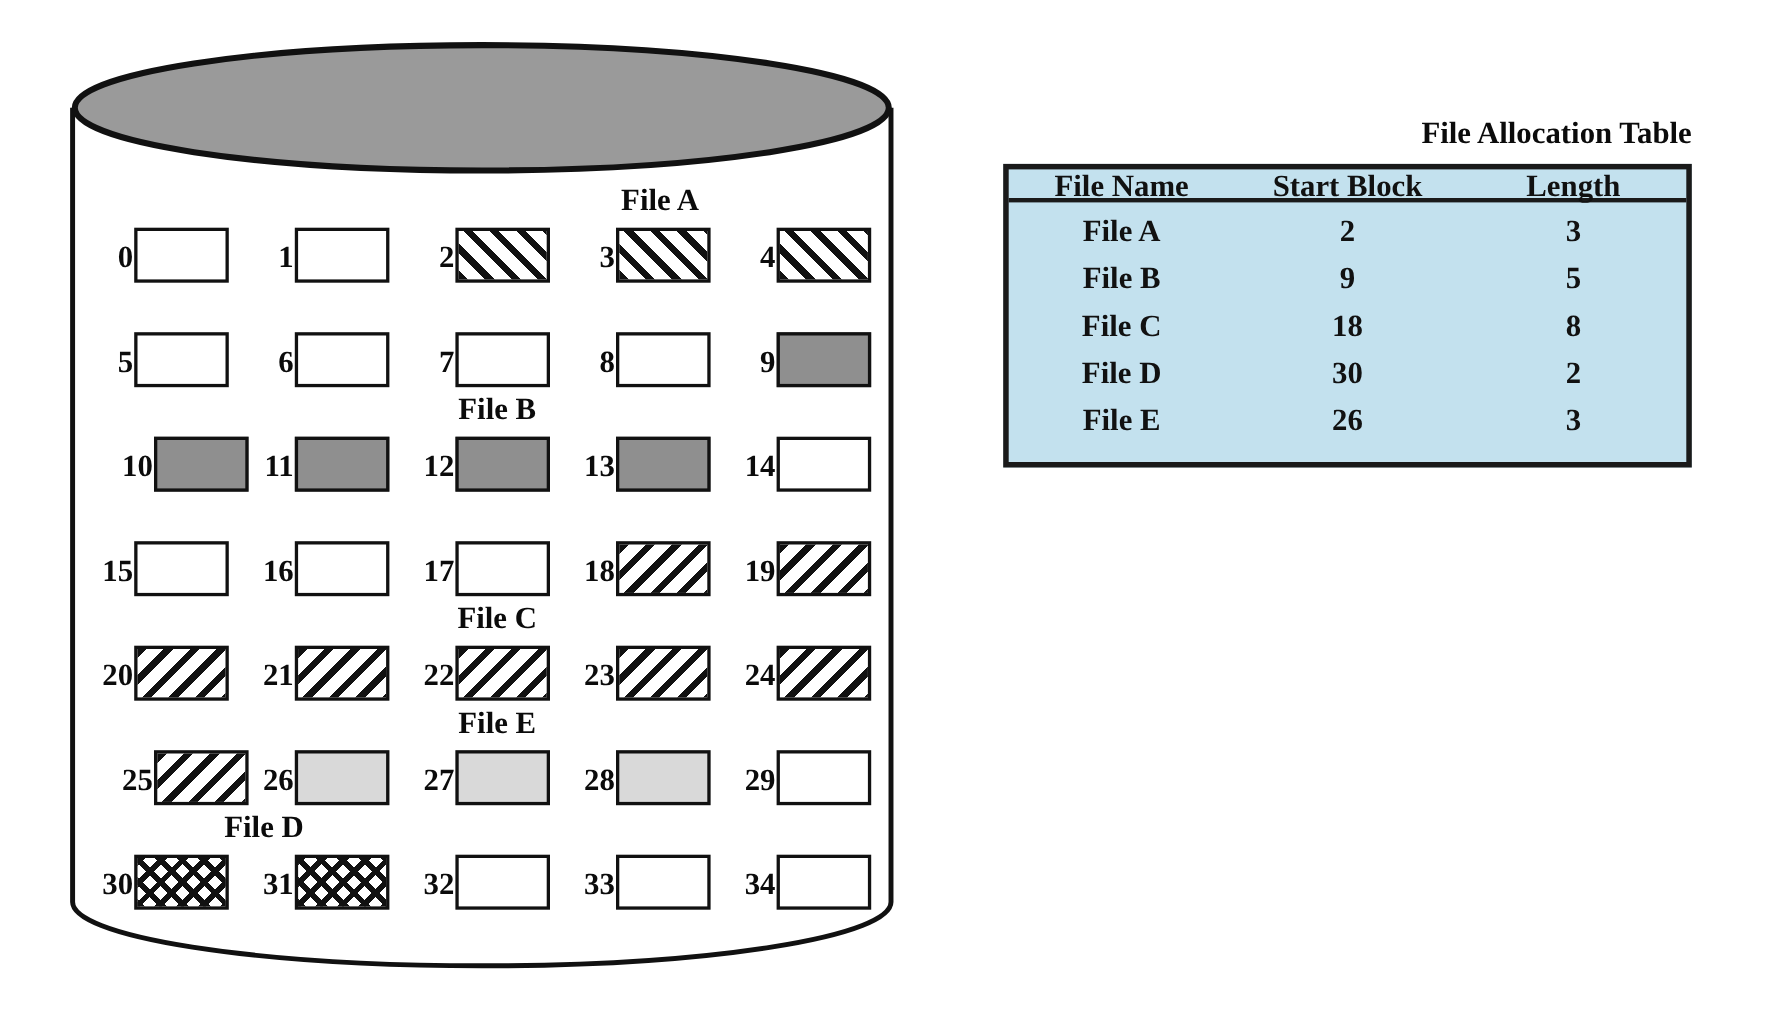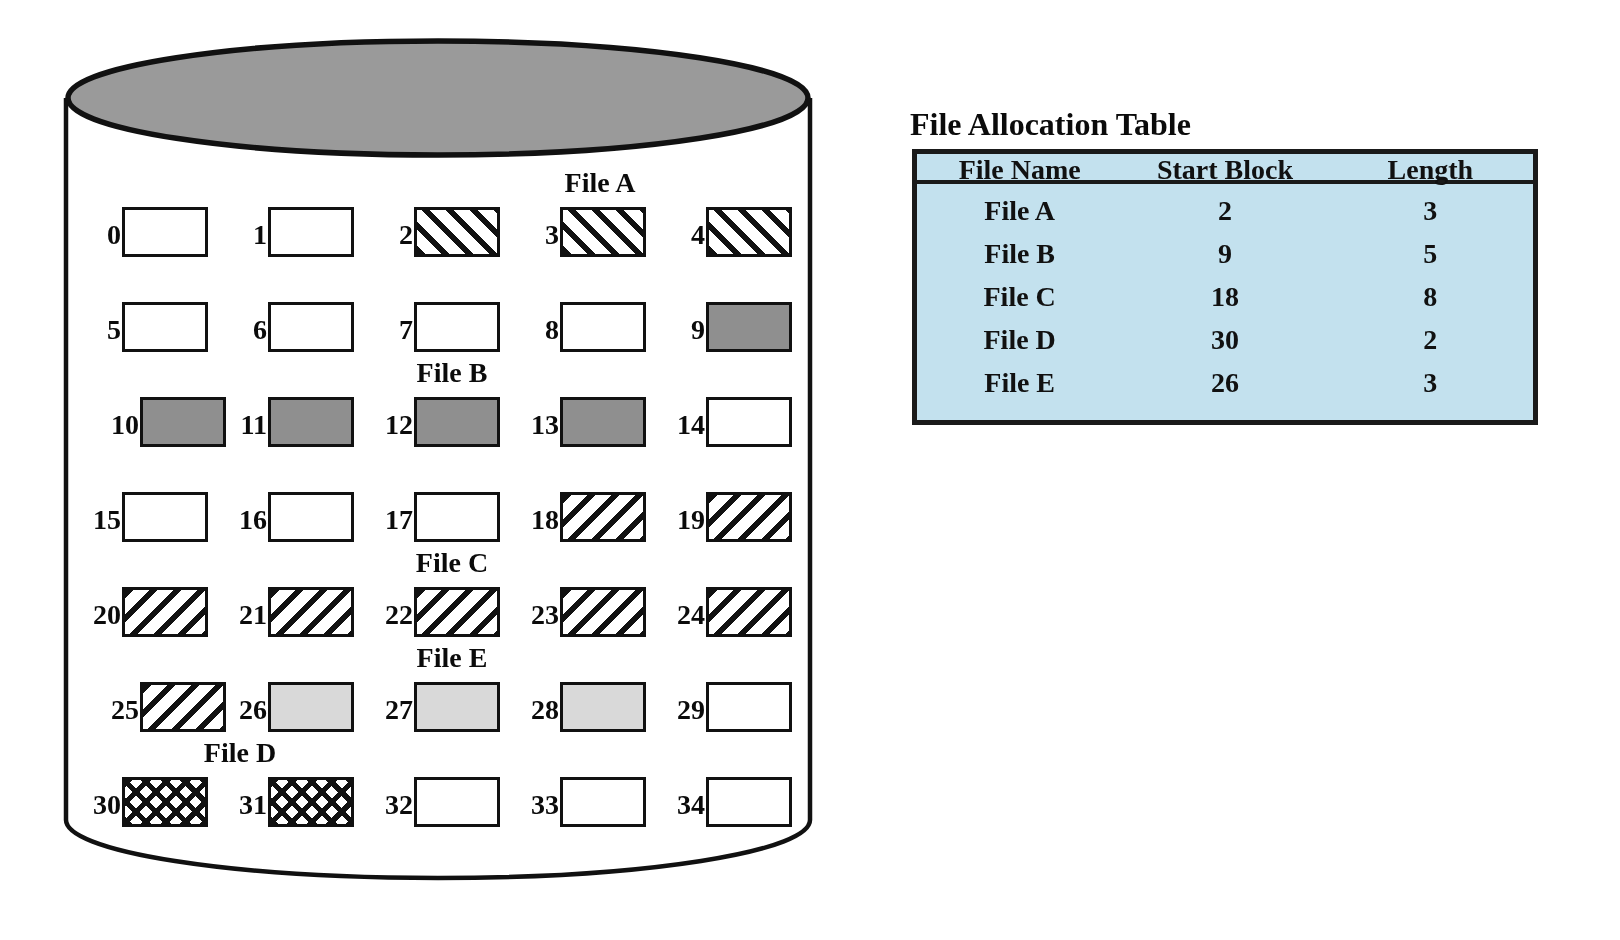--- a/index.html
+++ b/index.html
@@ -17,22 +17,22 @@
   .p-a{background:repeating-linear-gradient(45deg,  var(--line,#111) 0 6px, #ffffff 6px 17px);}
   .p-b{background:var(--darkgray,#8f8f8f);}
   .p-c{background:repeating-linear-gradient(135deg, var(--line,#111) 0 6px, #ffffff 6px 17px);}
   .p-d{background-color:#ffffff;
        background-image:repeating-linear-gradient(45deg, var(--line,#111) 0 5px, transparent 5px 14px),
                         repeating-linear-gradient(135deg,var(--line,#111) 0 5px, transparent 5px 14px);}
   .p-e{background:var(--lightgray,#d9d9d9);}
   .file-label{position:absolute;width:160px;margin-left:-80px;text-align:center;
        font-weight:bold;font-size:28px;height:30px;line-height:30px;color:#0b0b0b;}
   
-  .fat-title{position:absolute;left:910px;top:106px;width:628px;text-align:left;
-       font-weight:bold;font-size:32px;color:#0b0b0b;}
+  .fat-title{position:absolute;left:910px;top:106px;width:628px;text-align:right;
+       font-weight:bold;font-size:28px;color:#0b0b0b;}
   .fat{position:absolute;left:912px;top:149px;width:626px;height:276px;box-sizing:border-box;
        border:5px solid #1a1a1a;background:var(--table-bg,#c3e1ee);}
   .fat-header{display:grid;grid-template-columns:1fr 1fr 1fr;height:26px;align-items:center;}
   .fat-header .cell{text-align:center;font-weight:bold;font-size:28px;}
   .fat-sep{height:0;border-top:4px solid #1a1a1a;}
   .fat-rows{padding-top:5px;}
   .fat-row{display:grid;grid-template-columns:1fr 1fr 1fr;height:43px;align-items:center;}
   .fat-row .cell{text-align:center;font-weight:bold;font-size:28px;}
 </style>
 </head>

